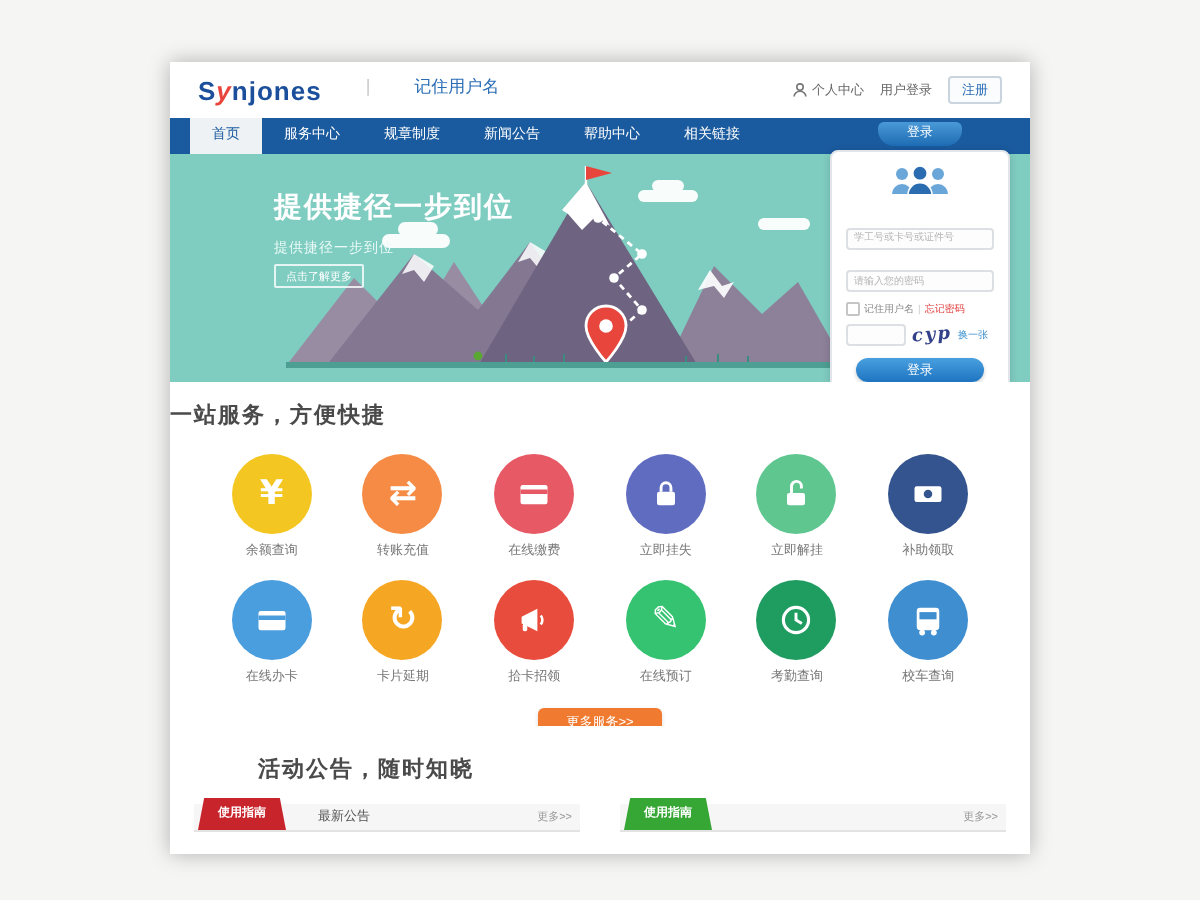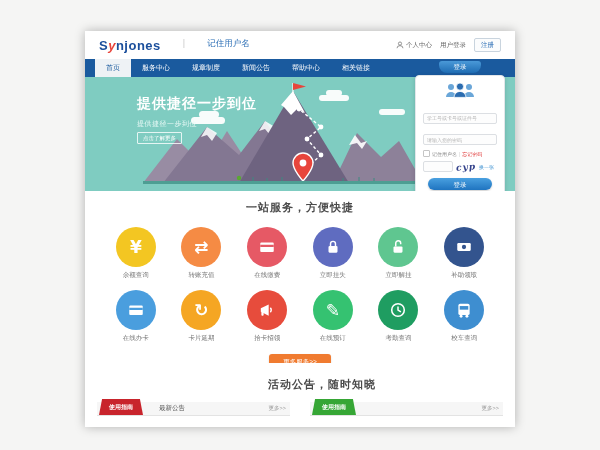--- a/index.html
+++ b/index.html
@@ -47,21 +47,21 @@
   .captcha-row{display:flex;align-items:center;gap:3px;margin-bottom:6px;}
   .captcha-row input{width:30px;margin:0;}
   .captcha-img{font-family:"DejaVu Serif","Liberation Serif",serif;font-style:italic;font-weight:bold;
                font-size:9px;color:#33418a;letter-spacing:1px;transform:rotate(-4deg);cursor:pointer;}
   .refresh-link{font-size:5px;color:#3a8fd0;cursor:pointer;}
   .login-btn{display:block;width:64px;height:12px;margin:0 auto;background:linear-gradient(#49a0e0,#1f74c0);
              border:none;border-radius:7px;color:#fff;font-size:6.5px;line-height:12px;text-align:center;
              box-shadow:0 1px 2px rgba(0,0,0,.2);cursor:pointer;}
   
   .services{position:absolute;left:0;top:160px;width:430px;height:172px;background:#fff;}
-  .sec-title{text-align:center;font-size:11px;font-weight:bold;color:#4a4a4a;letter-spacing:1px;}
+  .sec-title{font-size:11px;font-weight:bold;color:#4a4a4a;letter-spacing:1px;}
   .services .sec-title{margin-top:9px;}
   .svc-grid{display:grid;grid-template-columns:repeat(6,1fr);row-gap:10px;margin:12px 18px 0;}
   .svc{text-align:center;cursor:pointer;}
   .circ{width:40px;height:40px;border-radius:50%;margin:0 auto;display:flex;align-items:center;justify-content:center;}
   .circ .glyph{color:#fff;font-size:17px;font-weight:bold;font-family:"DejaVu Sans",sans-serif;}
   .svc-lbl{font-size:6.5px;color:#777;margin-top:4px;}
   .more-btn{display:block;margin:11px auto 0;width:62px;height:14px;background:#f07b30;border:none;border-radius:3px;
             color:#fff;font-size:6.5px;line-height:14px;text-align:center;cursor:pointer;box-shadow:0 1px 2px rgba(0,0,0,.15);}
   
   .ann{position:absolute;left:0;top:332px;width:430px;height:64px;background:#fff;}

